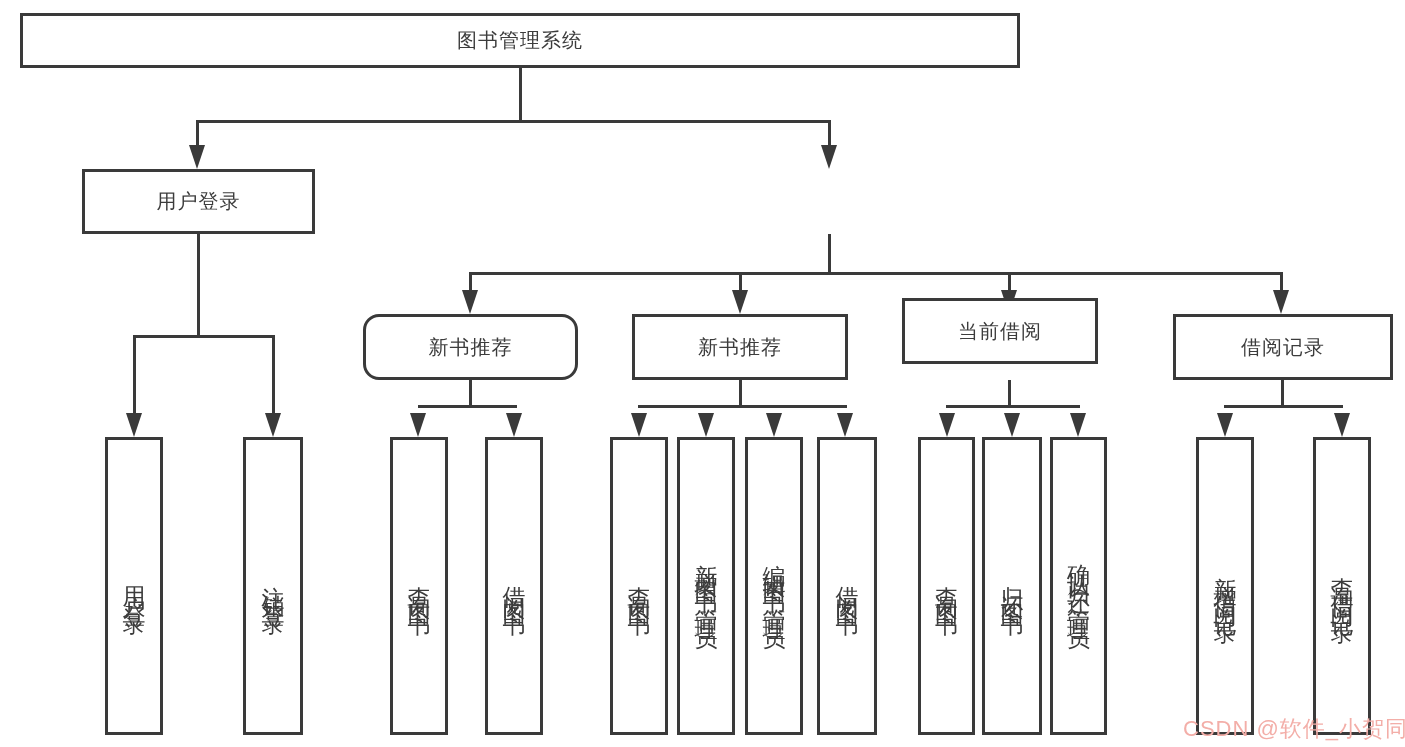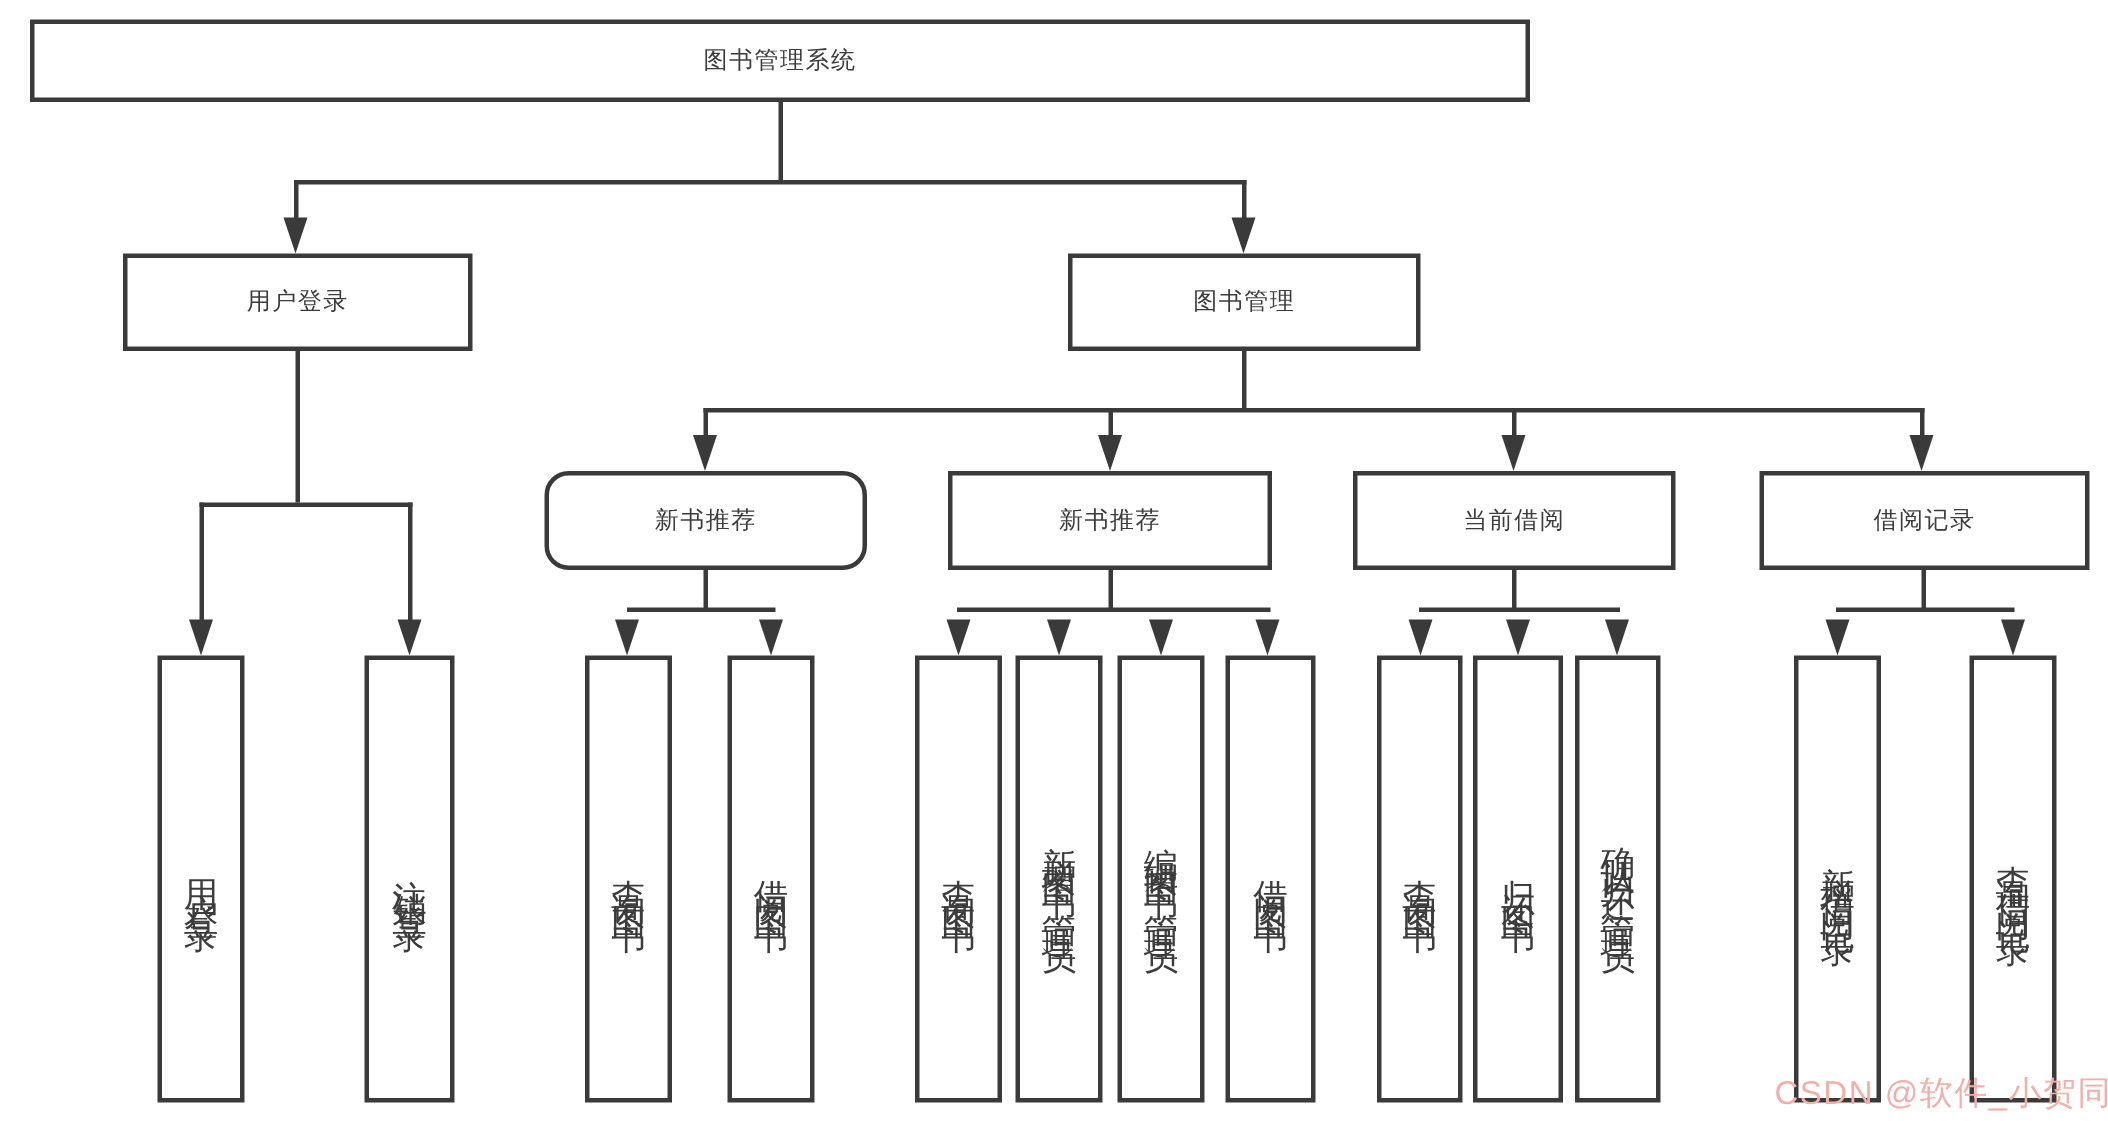--- a/index.html
+++ b/index.html
@@ -14,21 +14,21 @@
   .node {
     position: absolute;
     box-sizing: border-box;
     border: 3px solid #3a3a3a;
     background: #ffffff;
     display: flex;
     align-items: center;
     justify-content: center;
     color: #3c3c3c;
   }
-  .node.h { font-size: 16px; letter-spacing: 1px; }
+  .node.h { font-size: 20px; letter-spacing: 1px; }
   .node.v { font-size: 23px; }
   .node.v .vtext {
     writing-mode: vertical-rl;
     text-orientation: mixed;
     letter-spacing: 9px;
     line-height: 1;
     white-space: nowrap;
   }
   .vline { position: absolute; width: 3px; background: #3a3a3a; }
   .hline { position: absolute; height: 3px; background: #3a3a3a; }
@@ -62,23 +62,20 @@
   <div class="vline" style="left:519px; top:68px; height:52px;"></div>
   <div class="hline" style="left:196px; top:120px; width:635px;"></div>
   <div class="vline" style="left:196px; top:120px; height:26px;"></div>
   <div class="vline" style="left:828px; top:120px; height:26px;"></div>
   <div class="arrow" style="left:189px; top:145px;"></div>
   <div class="arrow" style="left:821px; top:145px;"></div>
 
   <div class="node h" style="left:82px; top:169px; width:233px; height:65px;">
     <span>用户登录</span>
   </div>
-  <div class="node h" style="left:712px; top:169px; width:235px; height:65px;">
-    <span>图书管理</span>
-  </div>
 
   <div class="vline" style="left:197px; top:234px; height:101px;"></div>
   <div class="hline" style="left:133px; top:335px; width:142px;"></div>
   <div class="vline" style="left:133px; top:335px; height:79px;"></div>
   <div class="vline" style="left:272px; top:335px; height:79px;"></div>
   <div class="arrow" style="left:126px; top:413px;"></div>
   <div class="arrow" style="left:265px; top:413px;"></div>
 
   <div class="vline" style="left:828px; top:234px; height:38px;"></div>
   <div class="hline" style="left:469px; top:272px; width:814px;"></div>
@@ -90,21 +87,21 @@
   <div class="arrow" style="left:732px; top:290px;"></div>
   <div class="arrow" style="left:1001px; top:290px;"></div>
   <div class="arrow" style="left:1273px; top:290px;"></div>
 
   <div class="node h" style="left:363px; top:314px; width:215px; height:66px;border-radius:16px;">
     <span>新书推荐</span>
   </div>
   <div class="node h" style="left:632px; top:314px; width:216px; height:66px;">
     <span>新书推荐</span>
   </div>
-  <div class="node h" style="left:902px; top:314px; width:215px; height:66px;">
+  <div class="node h" style="left:902px; top:298px; width:196px; height:66px;">
     <span>当前借阅</span>
   </div>
   <div class="node h" style="left:1173px; top:314px; width:220px; height:66px;">
     <span>借阅记录</span>
   </div>
 
   <div class="vline" style="left:469px; top:380px; height:28px;"></div>
   <div class="hline" style="left:418px; top:405px; width:99px;"></div>
   <div class="arrow" style="left:410px; top:413px;"></div>
   <div class="arrow" style="left:506px; top:413px;"></div>

